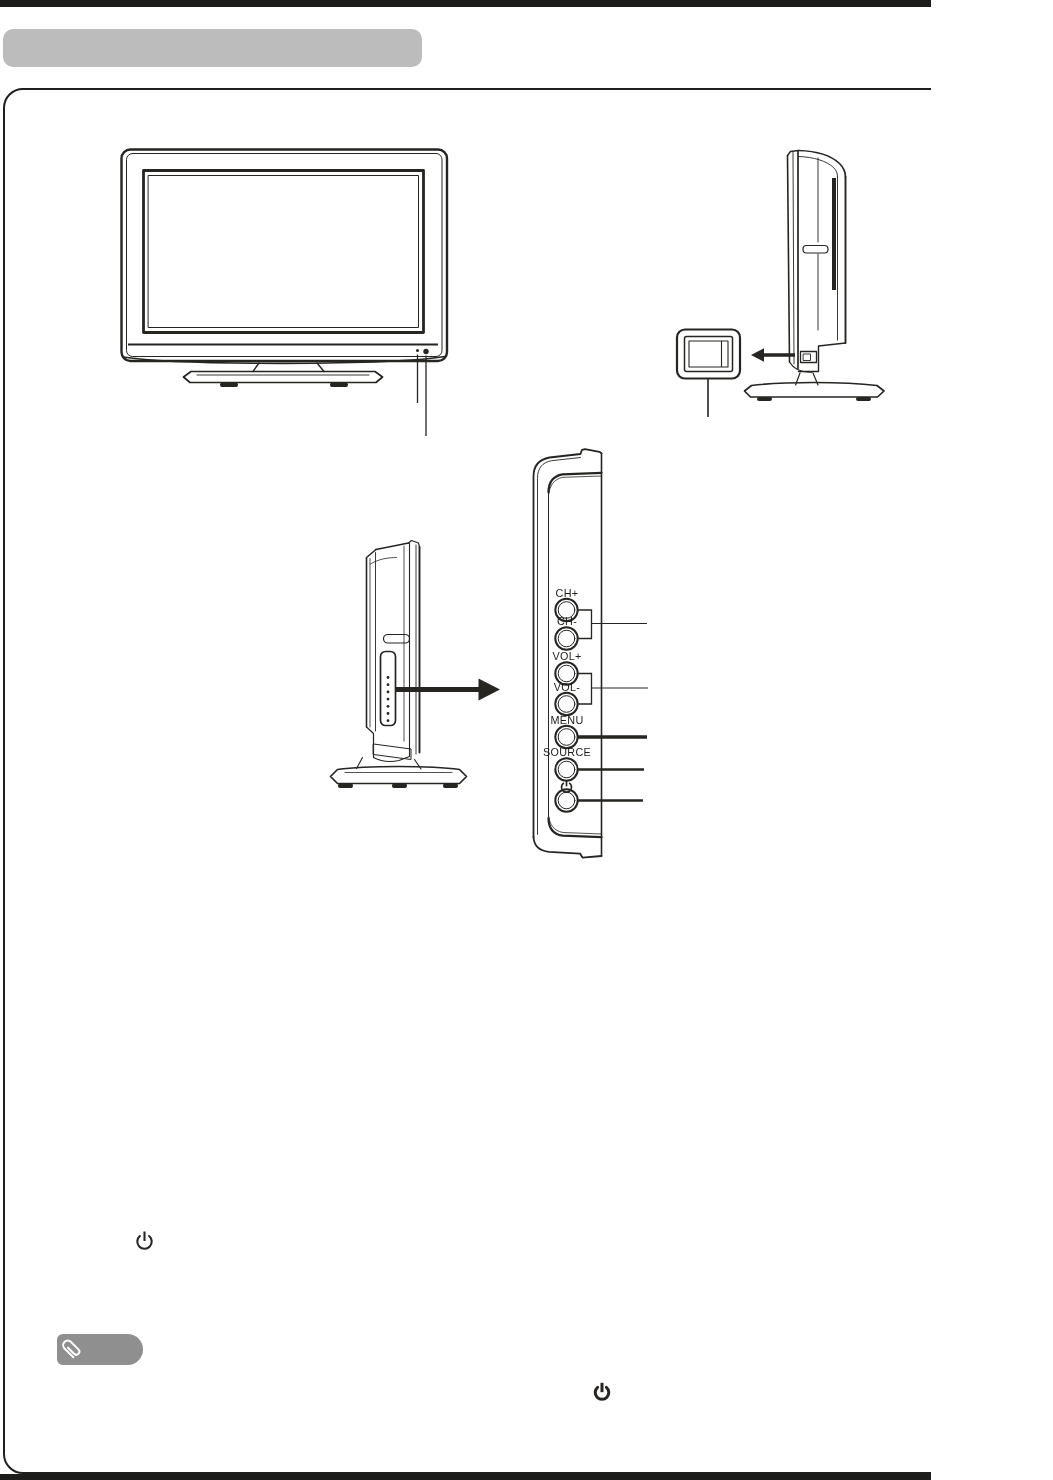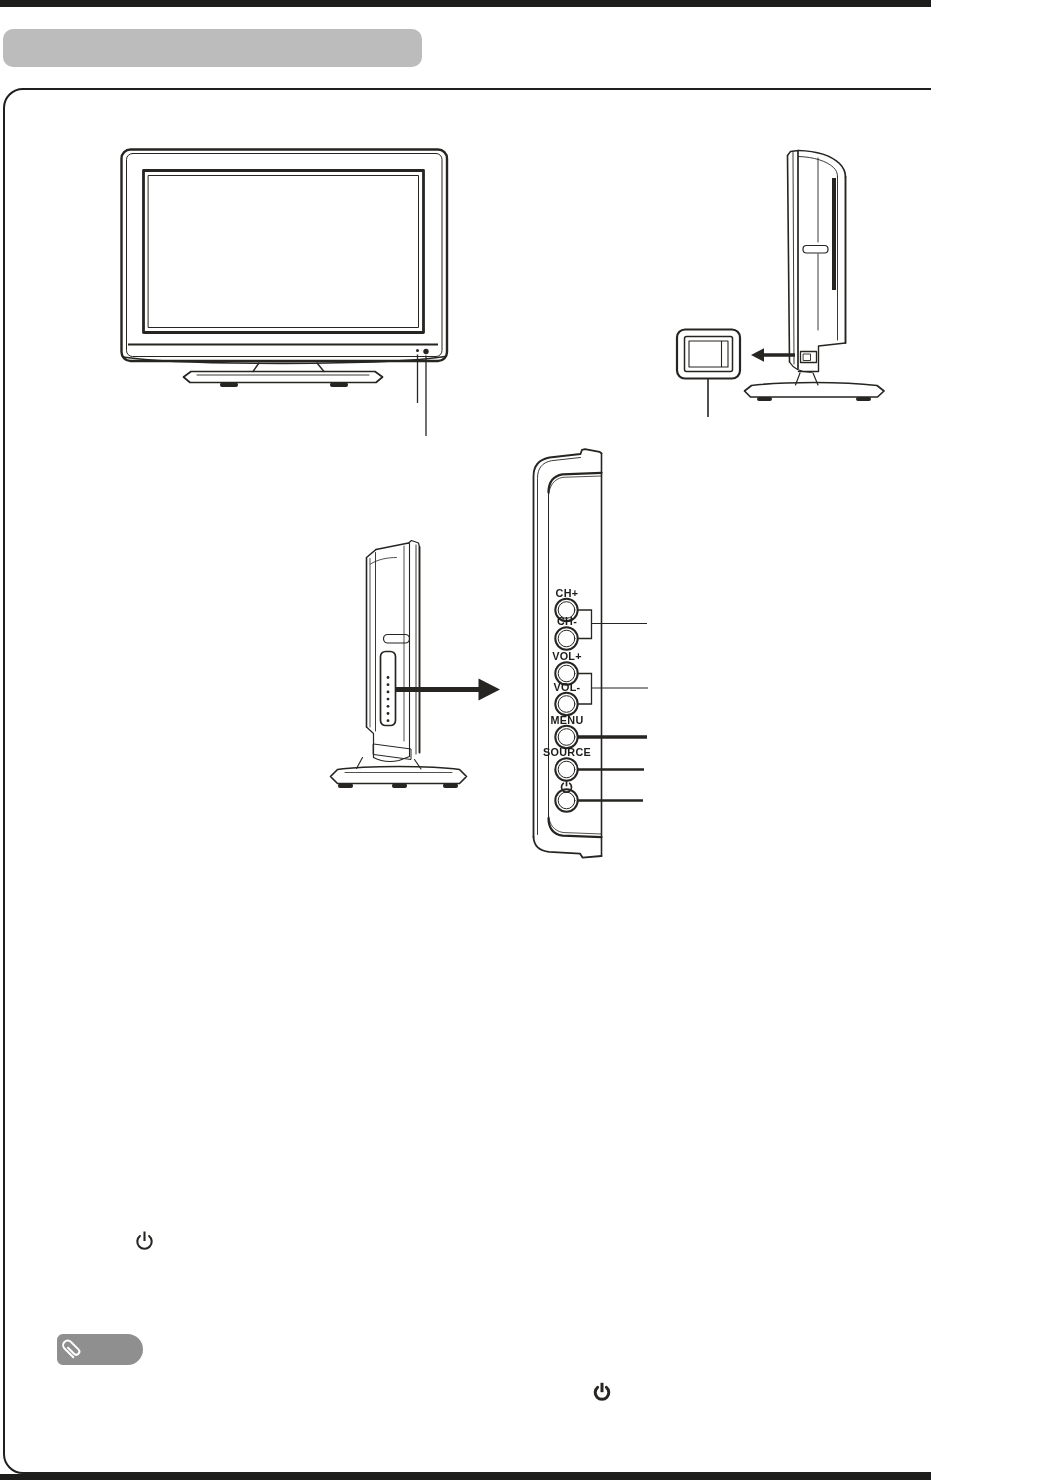--- a/index.html
+++ b/index.html
@@ -1,17 +1,17 @@
 <!DOCTYPE html>
 <html><head>
 <meta charset="utf-8">
 <style>
   html,body{margin:0;padding:0;background:#ffffff;}
   .page{position:relative;width:931px;height:1480px;background:#ffffff;overflow:hidden;
-        font-family:"Liberation Sans",sans-serif;font-weight:bold;}
+        font-family:"Liberation Sans",sans-serif;}
   .top-bar{position:absolute;left:0;top:0;width:1053px;height:7px;background:#1d1d1b;}
   .bottom-bar{position:absolute;left:0;top:1474px;width:1053px;height:6px;background:#1d1d1b;}
   .section-pill{position:absolute;left:3px;top:29px;width:419px;height:38px;background:#bcbcbc;border-radius:10px;}
   .content-box{position:absolute;left:3px;top:88px;width:1046px;height:1386px;box-sizing:border-box;
                border:2.5px solid #1f1f1d;border-radius:20px;background:#ffffff;}
   .note-tag{position:absolute;left:57px;top:1334px;width:86px;height:31px;background:#8f8f8f;
             border-radius:6px 16px 16px 6px;z-index:1;}
   svg.overlay{position:absolute;left:0;top:0;width:1053px;height:1480px;z-index:5;pointer-events:none;}
   .ln{stroke:#262522;fill:none;stroke-linecap:round;stroke-linejoin:round;}
   .lt{stroke:#262522;fill:none;stroke-linecap:butt;}

